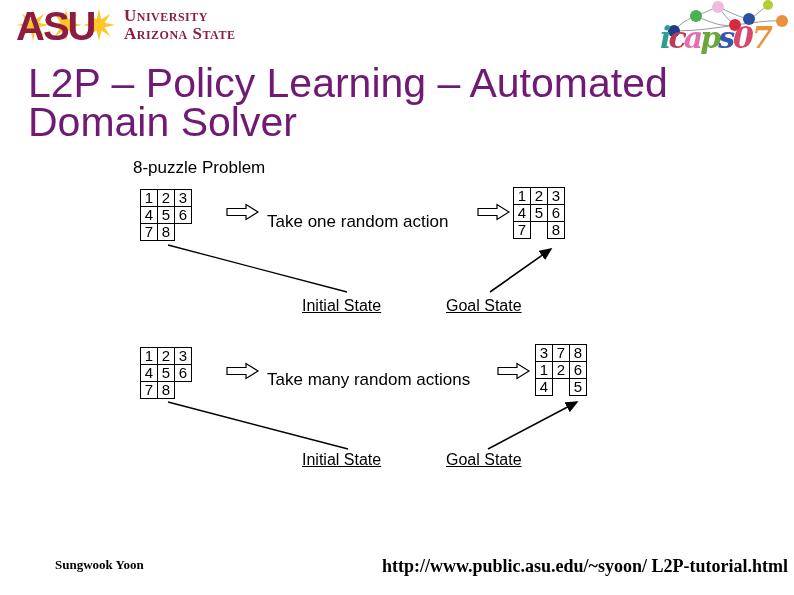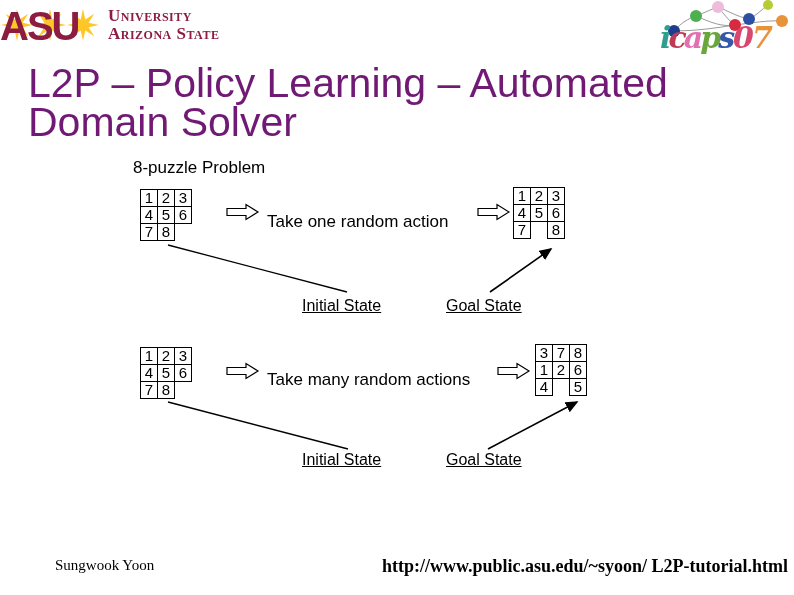--- a/index.html
+++ b/index.html
@@ -3,21 +3,21 @@
 <meta charset="utf-8">
 <style>
   html,body{margin:0;padding:0;background:#fff;}
   .slide{
     position:relative;width:794px;height:595px;background:#ffffff;
     font-family:"Liberation Sans",sans-serif;color:#000;overflow:hidden;
   }
   .abs{position:absolute;}
 
   
-  .asu-logo{left:0;top:4px;display:flex;align-items:center;gap:6px;}
+  .asu-logo{left:16px;top:4px;display:flex;align-items:center;gap:6px;}
   .asu-name{color:#8C1D40;font-family:"Liberation Serif",serif;
     font-variant:small-caps;font-weight:bold;font-size:17px;line-height:18px;letter-spacing:.5px;}
   .icaps-logo{left:616px;top:0px;}
 
   
   .title{left:28px;top:64px;width:660px;font-size:41px;line-height:39px;color:#701a75;}
 
   
   .heading{left:133px;top:158px;font-size:17px;}
   .action-text{font-size:17px;white-space:nowrap;}
@@ -30,21 +30,21 @@
     border:1px solid #000;margin-left:-1px;vertical-align:top;
     font-size:15px;line-height:16px;text-align:center;
     font-family:"Liberation Sans",sans-serif;}
   .cell:first-child{margin-left:0;}
   .cell:empty{border-color:transparent;}
 
   .overlay{left:0;top:0;pointer-events:none;}
 
   
   .footer-left1{left:38px;top:540px;font-family:"Liberation Serif",serif;font-weight:bold;font-size:15px;}
-  .footer-left2{left:55px;top:557px;font-family:"Liberation Serif",serif;font-weight:normal;font-size:15px;}
+  .footer-left2{left:55px;top:557px;font-family:"Liberation Serif",serif;font-weight:bold;font-size:13px;}
   .footer-url{right:6px;top:556px;font-family:"Liberation Serif",serif;font-weight:bold;font-size:18px;white-space:nowrap;}
 </style>
 </head>
 <body>
 
 <div class="slide">
 
   <div class="abs asu-logo">
     <svg width="102" height="42" viewBox="0 0 102 42">
       <g>

